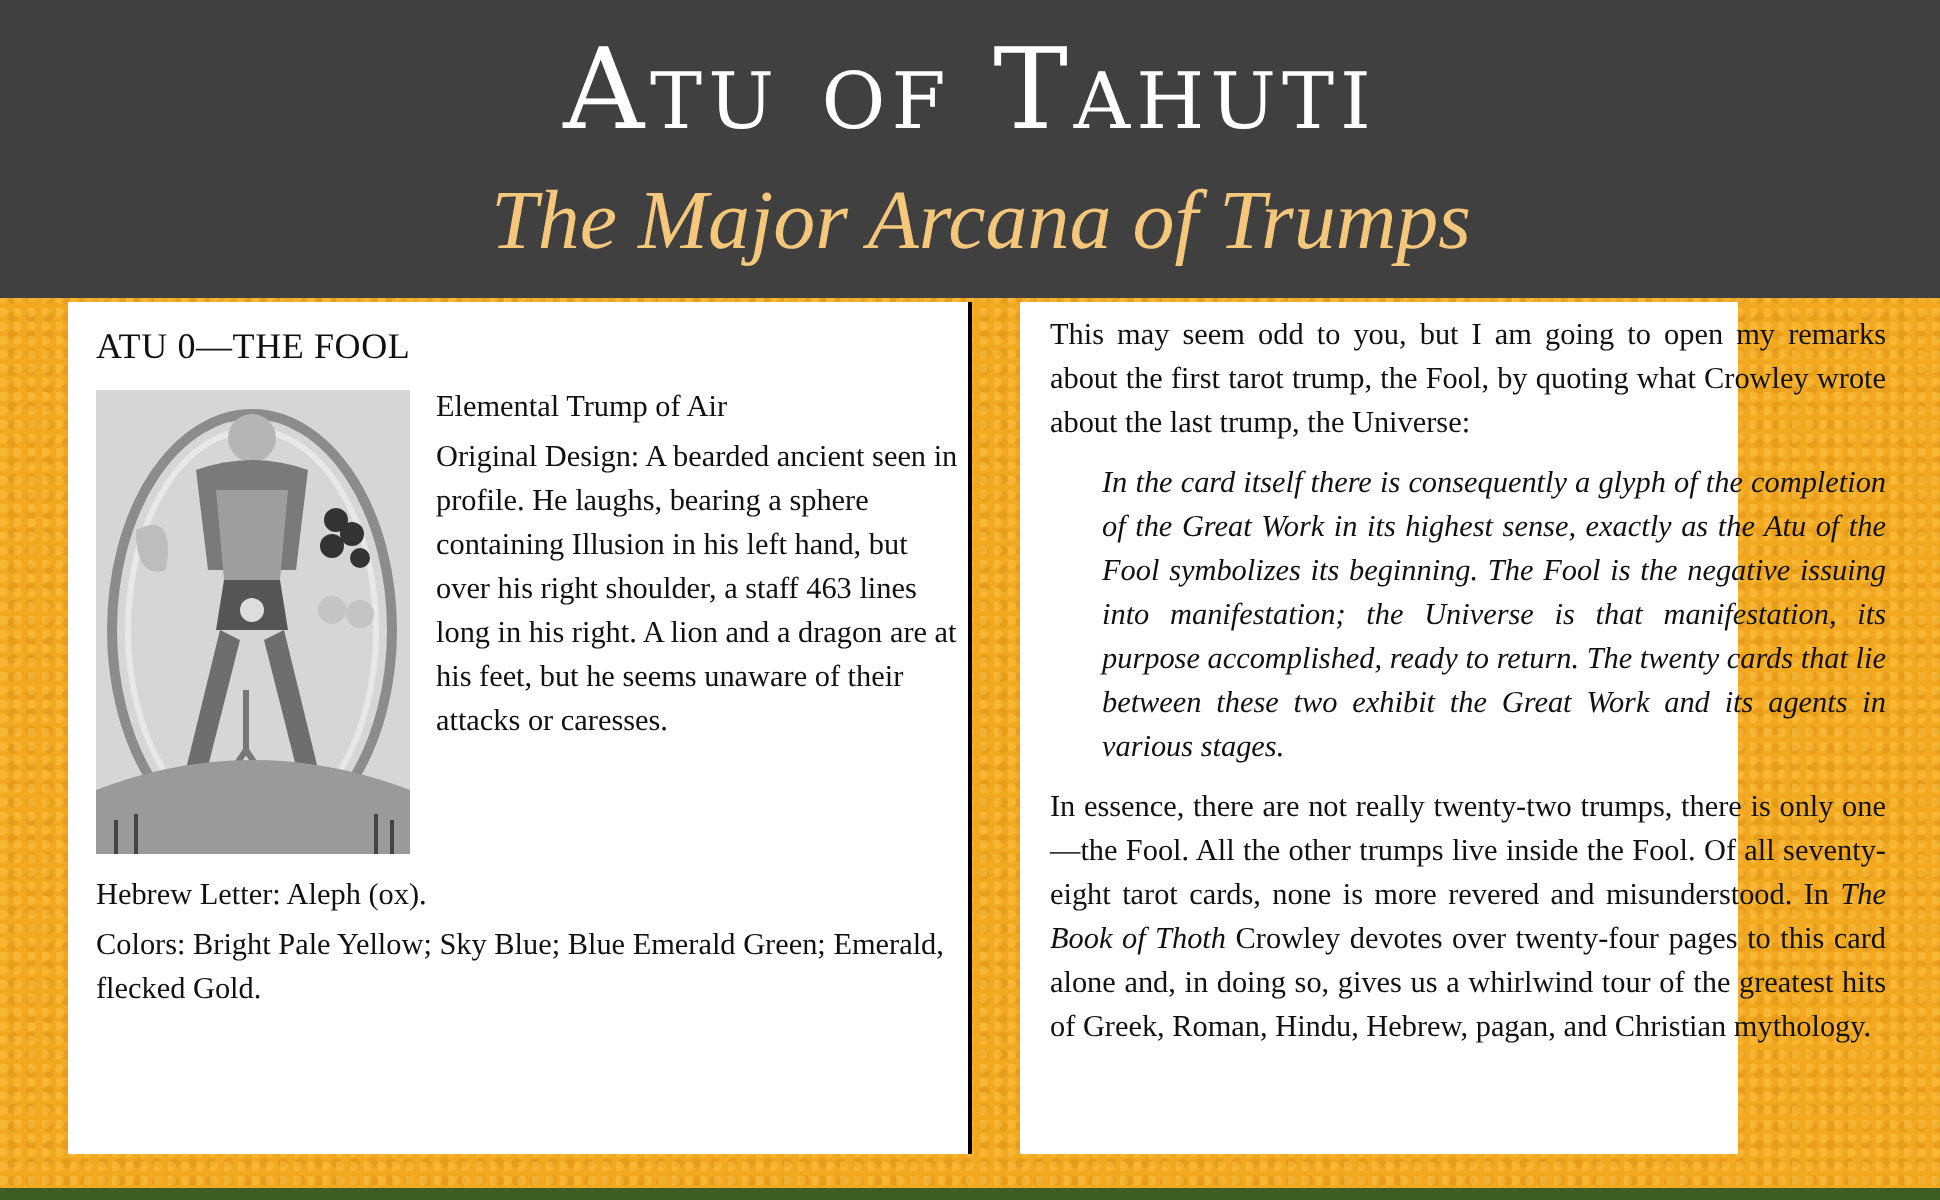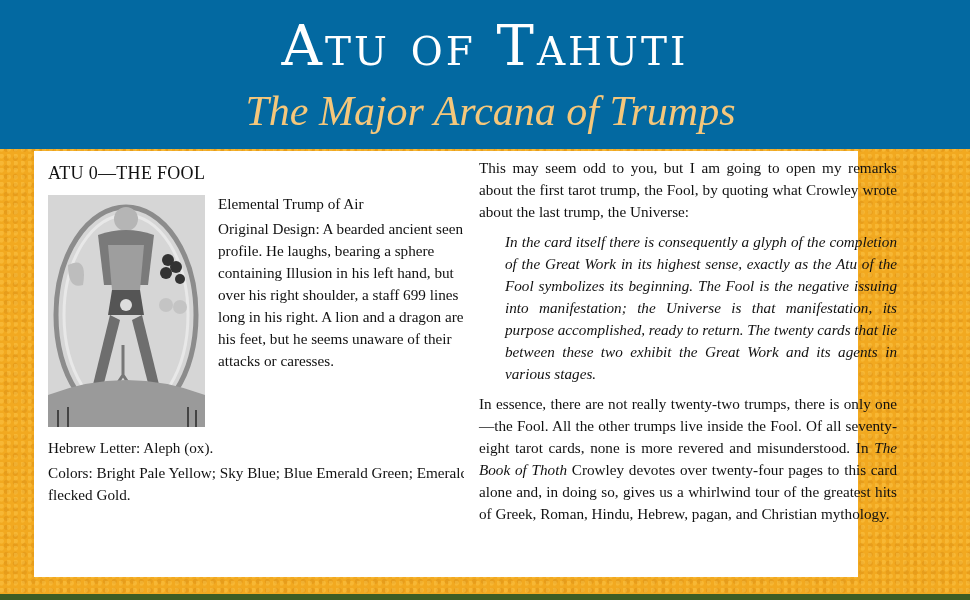--- a/index.html
+++ b/index.html
@@ -8,42 +8,42 @@
     background: #f2a920;
     background-image:
       radial-gradient(circle at 20% 30%, rgba(255,210,90,0.35) 0 2px, transparent 3px),
       radial-gradient(circle at 70% 60%, rgba(200,120,10,0.25) 0 2px, transparent 3px);
     background-size: 7px 7px, 9px 9px;
     font-family: "Liberation Serif", "DejaVu Serif", serif;
     color: #111;
   }
   .header {
     position: absolute; left: 0; top: 0; width: 970px; height: 149px;
-    background: #0369a1;
+    background: #404040;
     text-align: center;
   }
   .title {
     position: absolute; left: 0; right: 0; top: 14px;
     font-family: "DejaVu Serif", serif;
     font-size: 56px; letter-spacing: 3px; color: #ffffff;
     font-variant: small-caps; line-height: 64px;
   }
   .subtitle {
     position: absolute; left: 0; right: 0; top: 86px;
     font-family: "Liberation Serif", serif; font-style: italic;
     font-size: 42px; color: #f5c77b; line-height: 50px; margin-left: 11px;
   }
   .panel {
     position: absolute; top: 151px; height: 426px; background: #ffffff;
   }
   .panel-left { left: 34px; width: 451px; }
   .divider {
     position: absolute; left: 484px; top: 151px; width: 2px; height: 426px; background: #000;
   }
-  .panel-right { left: 464px; width: 359px; padding-left: 35px; }
+  .panel-right { left: 510px; width: 359px; }
   .bottom-stripe {
     position: absolute; left: 0; top: 594px; width: 970px; height: 6px; background: #3e5d25;
   }
   .card-heading {
     position: absolute; left: 14px; top: 12px;
     font-size: 18px; letter-spacing: 0.3px;
   }
   .card-image {
     position: absolute; left: 14px; top: 44px; width: 157px; height: 232px;
     background:
@@ -109,21 +109,21 @@
       <circle cx="118" cy="110" r="7" fill="#c4c4c4"></circle>
         <circle cx="132" cy="112" r="7" fill="#c4c4c4"></circle>
       <path d="M20 70 Q40 60 35 90 Q20 95 20 70" fill="#bdbdbd"></path>
       <path d="M0 200 Q78 170 157 200 L157 232 L0 232 Z" fill="#9a9a9a"></path>
       <path d="M10 215 L10 232 M20 212 L20 232 M140 212 L140 232 M148 215 L148 232" stroke="#444" stroke-width="2"></path>
     </svg>
   </div>
 
   <div class="attr-list">
     <p>Elemental Trump of Air</p>
-    <p>Original Design: A bearded ancient seen in profile. He laughs, bearing a sphere containing Illusion in his left hand, but over his right shoulder, a staff 699 lines long in his right. A lion and a dragon are at his feet, but he seems unaware of their attacks or caresses.</p>
+    <p>Original Design: A bearded ancient seen in profile. He laughs, bearing a sphere containing Illusion in his left hand, but over his right shoulder, a staff 463 lines long in his right. A lion and a dragon are at his feet, but he seems unaware of their attacks or caresses.</p>
   </div>
 
   <div class="lower-list">
     <p>Hebrew Letter: Aleph (ox).</p>
     <p>Colors: Bright Pale Yellow; Sky Blue; Blue Emerald Green; Emerald, flecked Gold.</p>
   </div>
 </div>
 
 <div class="divider"></div>
 

